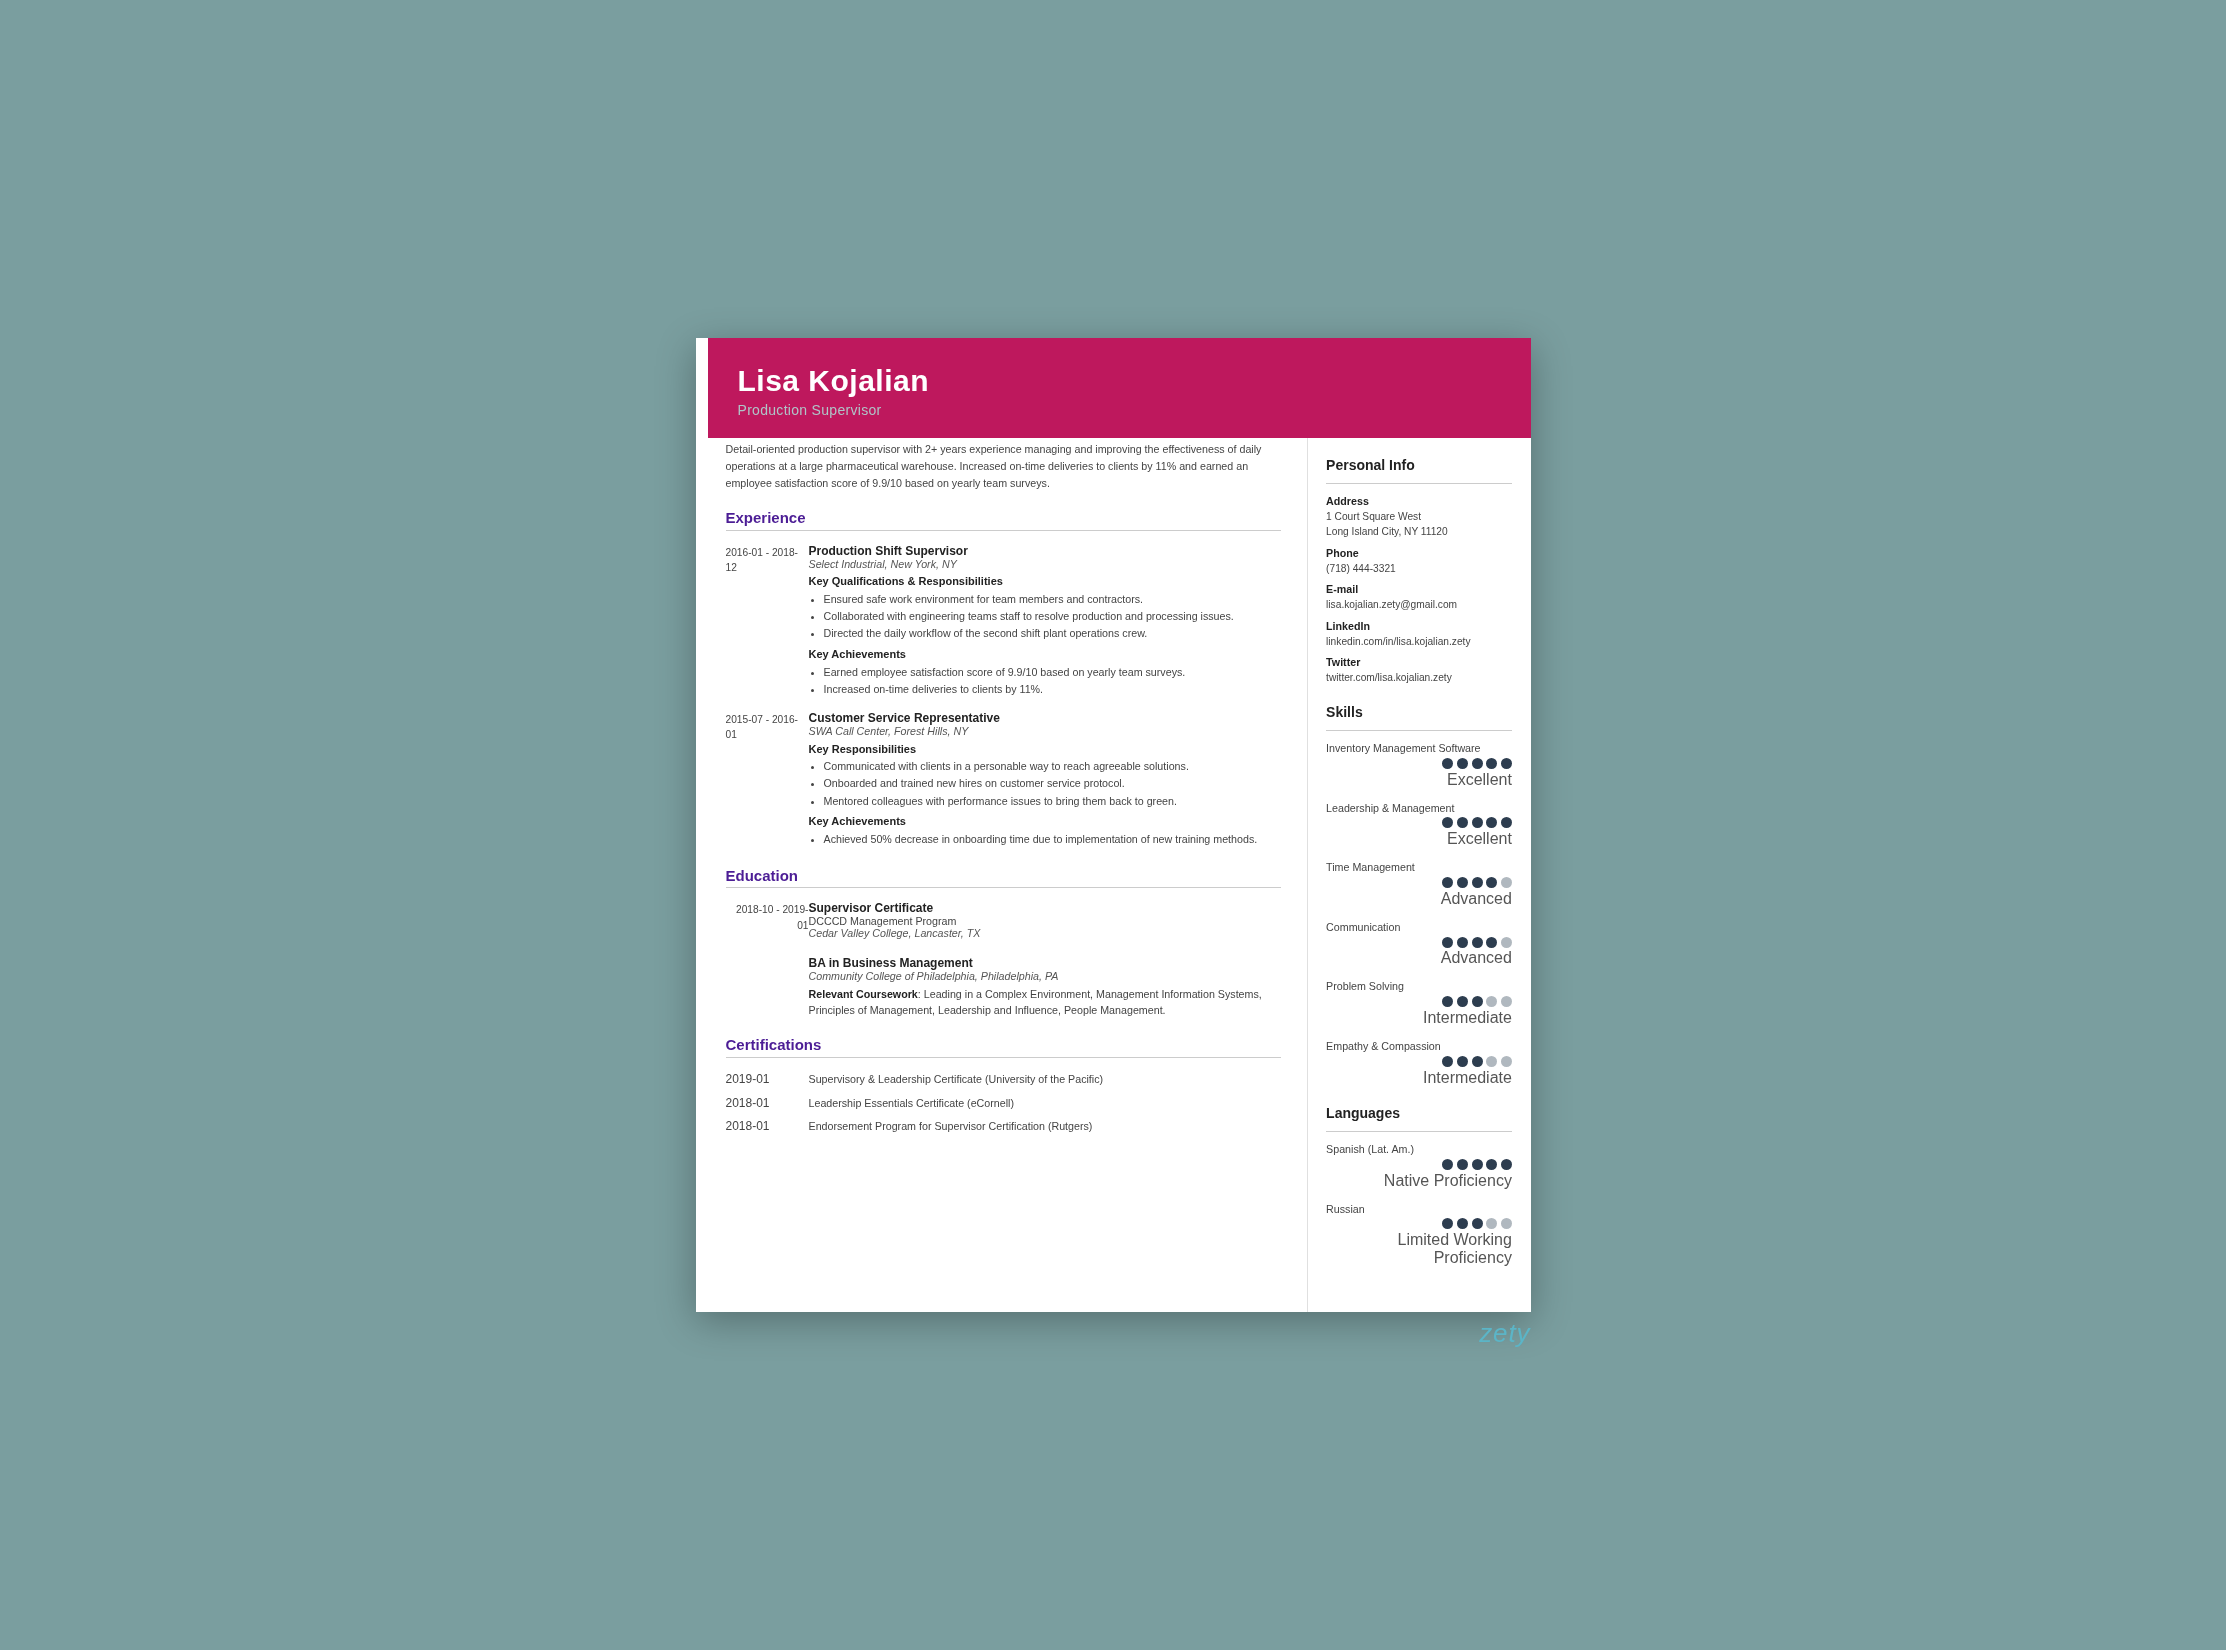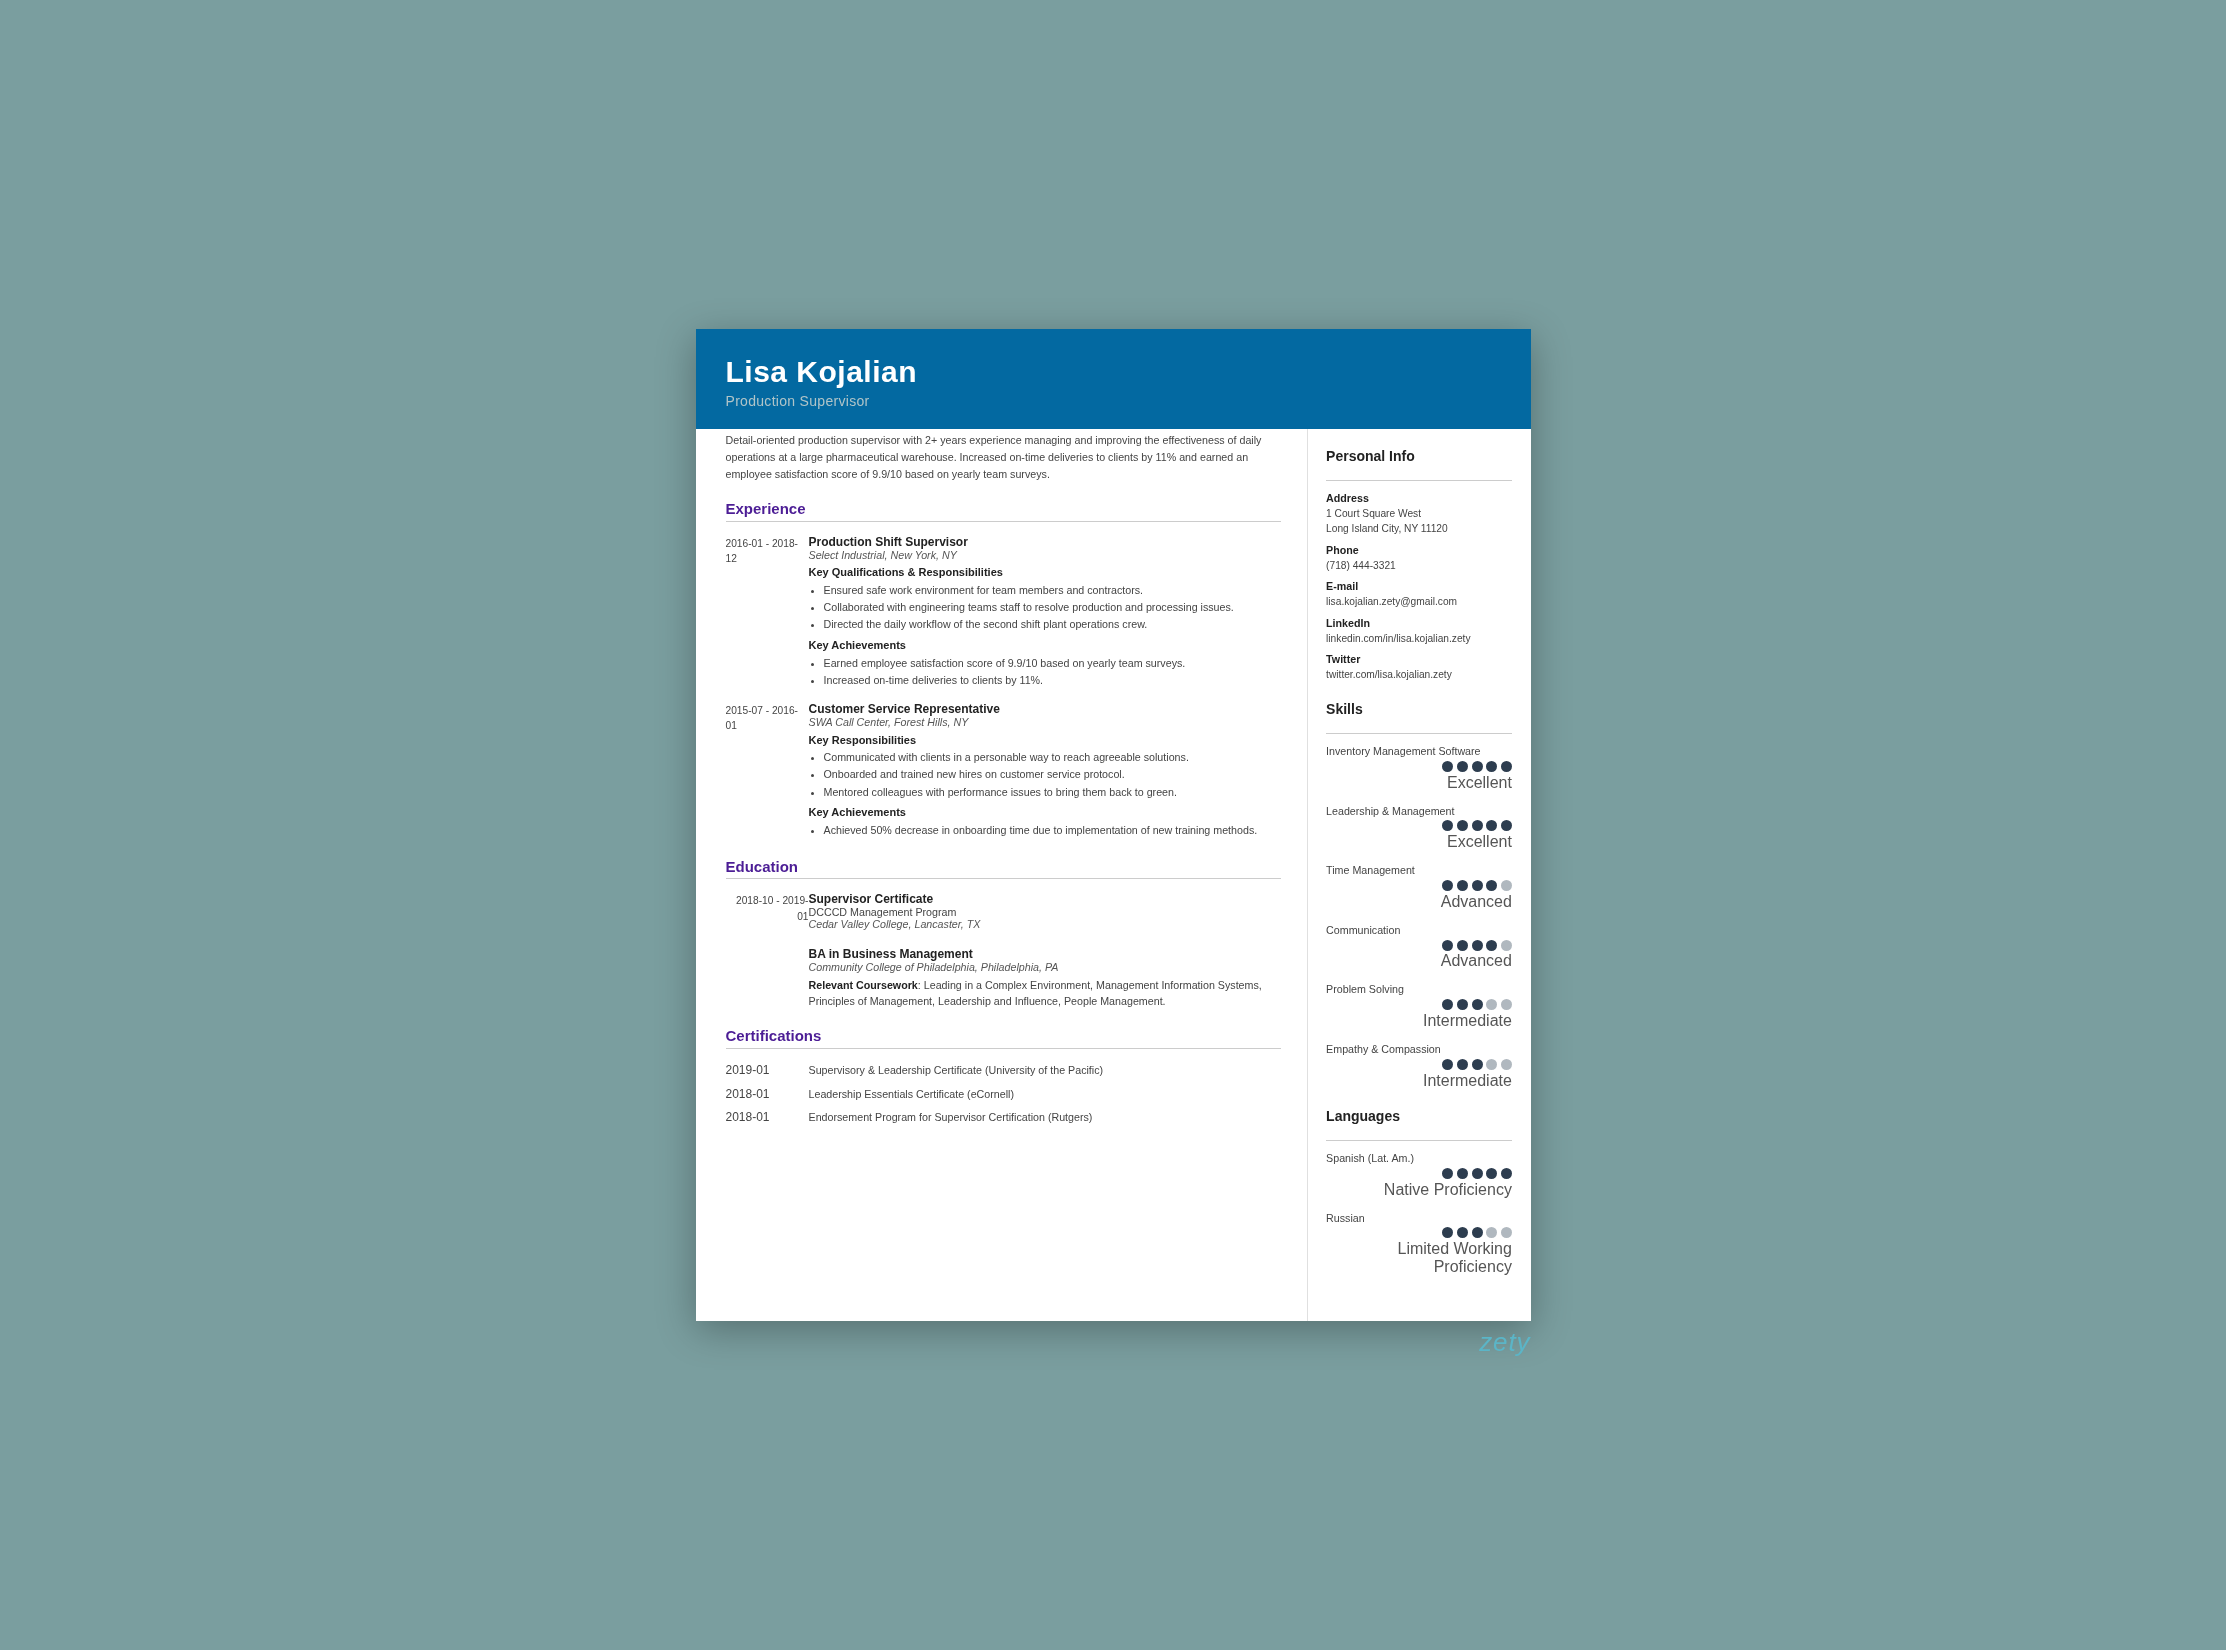--- a/index.html
+++ b/index.html
@@ -15,22 +15,23 @@
     .page-wrapper {
       position: relative;
       width: 835px;
     }
     .resume {
       background: #fff;
       width: 835px;
       box-shadow: 0 9.3px 37px rgba(0,0,0,0.3);
     }
     .header {
-      background: #0369a1;
+      background: #be185d;
       padding: 26px 30px 20.4px 30px;
+      margin-left: 12px;
     }
     .header-name {
       color: #fff;
       font-size: 30px;
       font-weight: bold;
       letter-spacing: 0.5px;
     }
     .header-title {
       color: #b0c4c8;
       font-size: 14px;
@@ -144,21 +145,21 @@
       font-size: 10.7px;
       color: #444;
       line-height: 1.5;
     }
     
     .right-section-title {
       font-size: 14px;
       font-weight: bold;
       color: #222;
       border-bottom: 1.4px solid #ccc;
-      padding-bottom: 16px;
+      padding-bottom: 10px;
       margin-bottom: 11px;
     }
     .right-section { margin-bottom: 18.6px; }
     .info-field-label {
       font-size: 10.7px;
       font-weight: bold;
       color: #222;
       margin-bottom: 1.9px;
       margin-top: 7.4px;
     }

